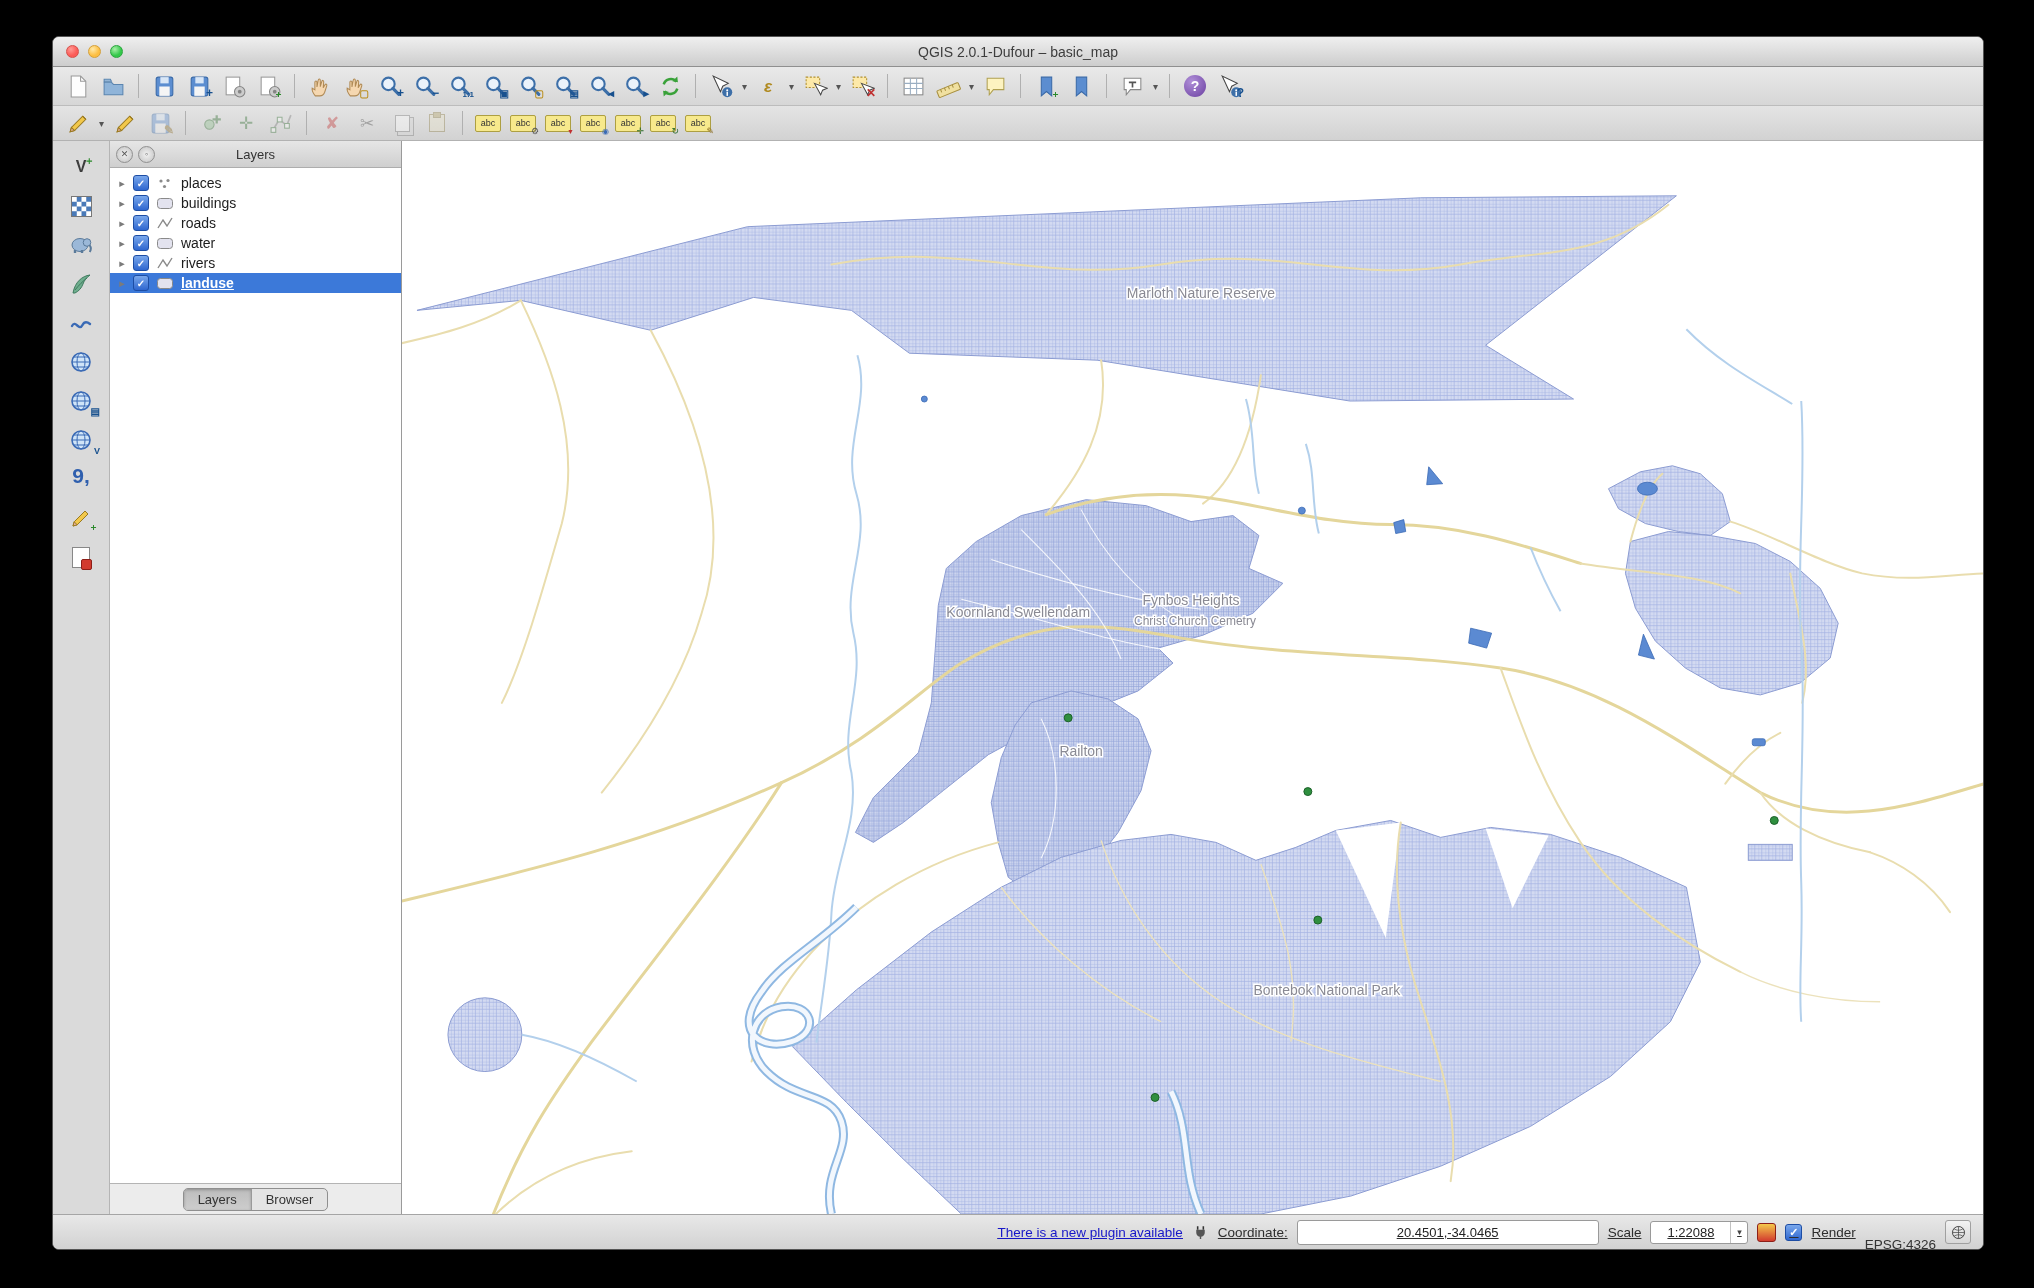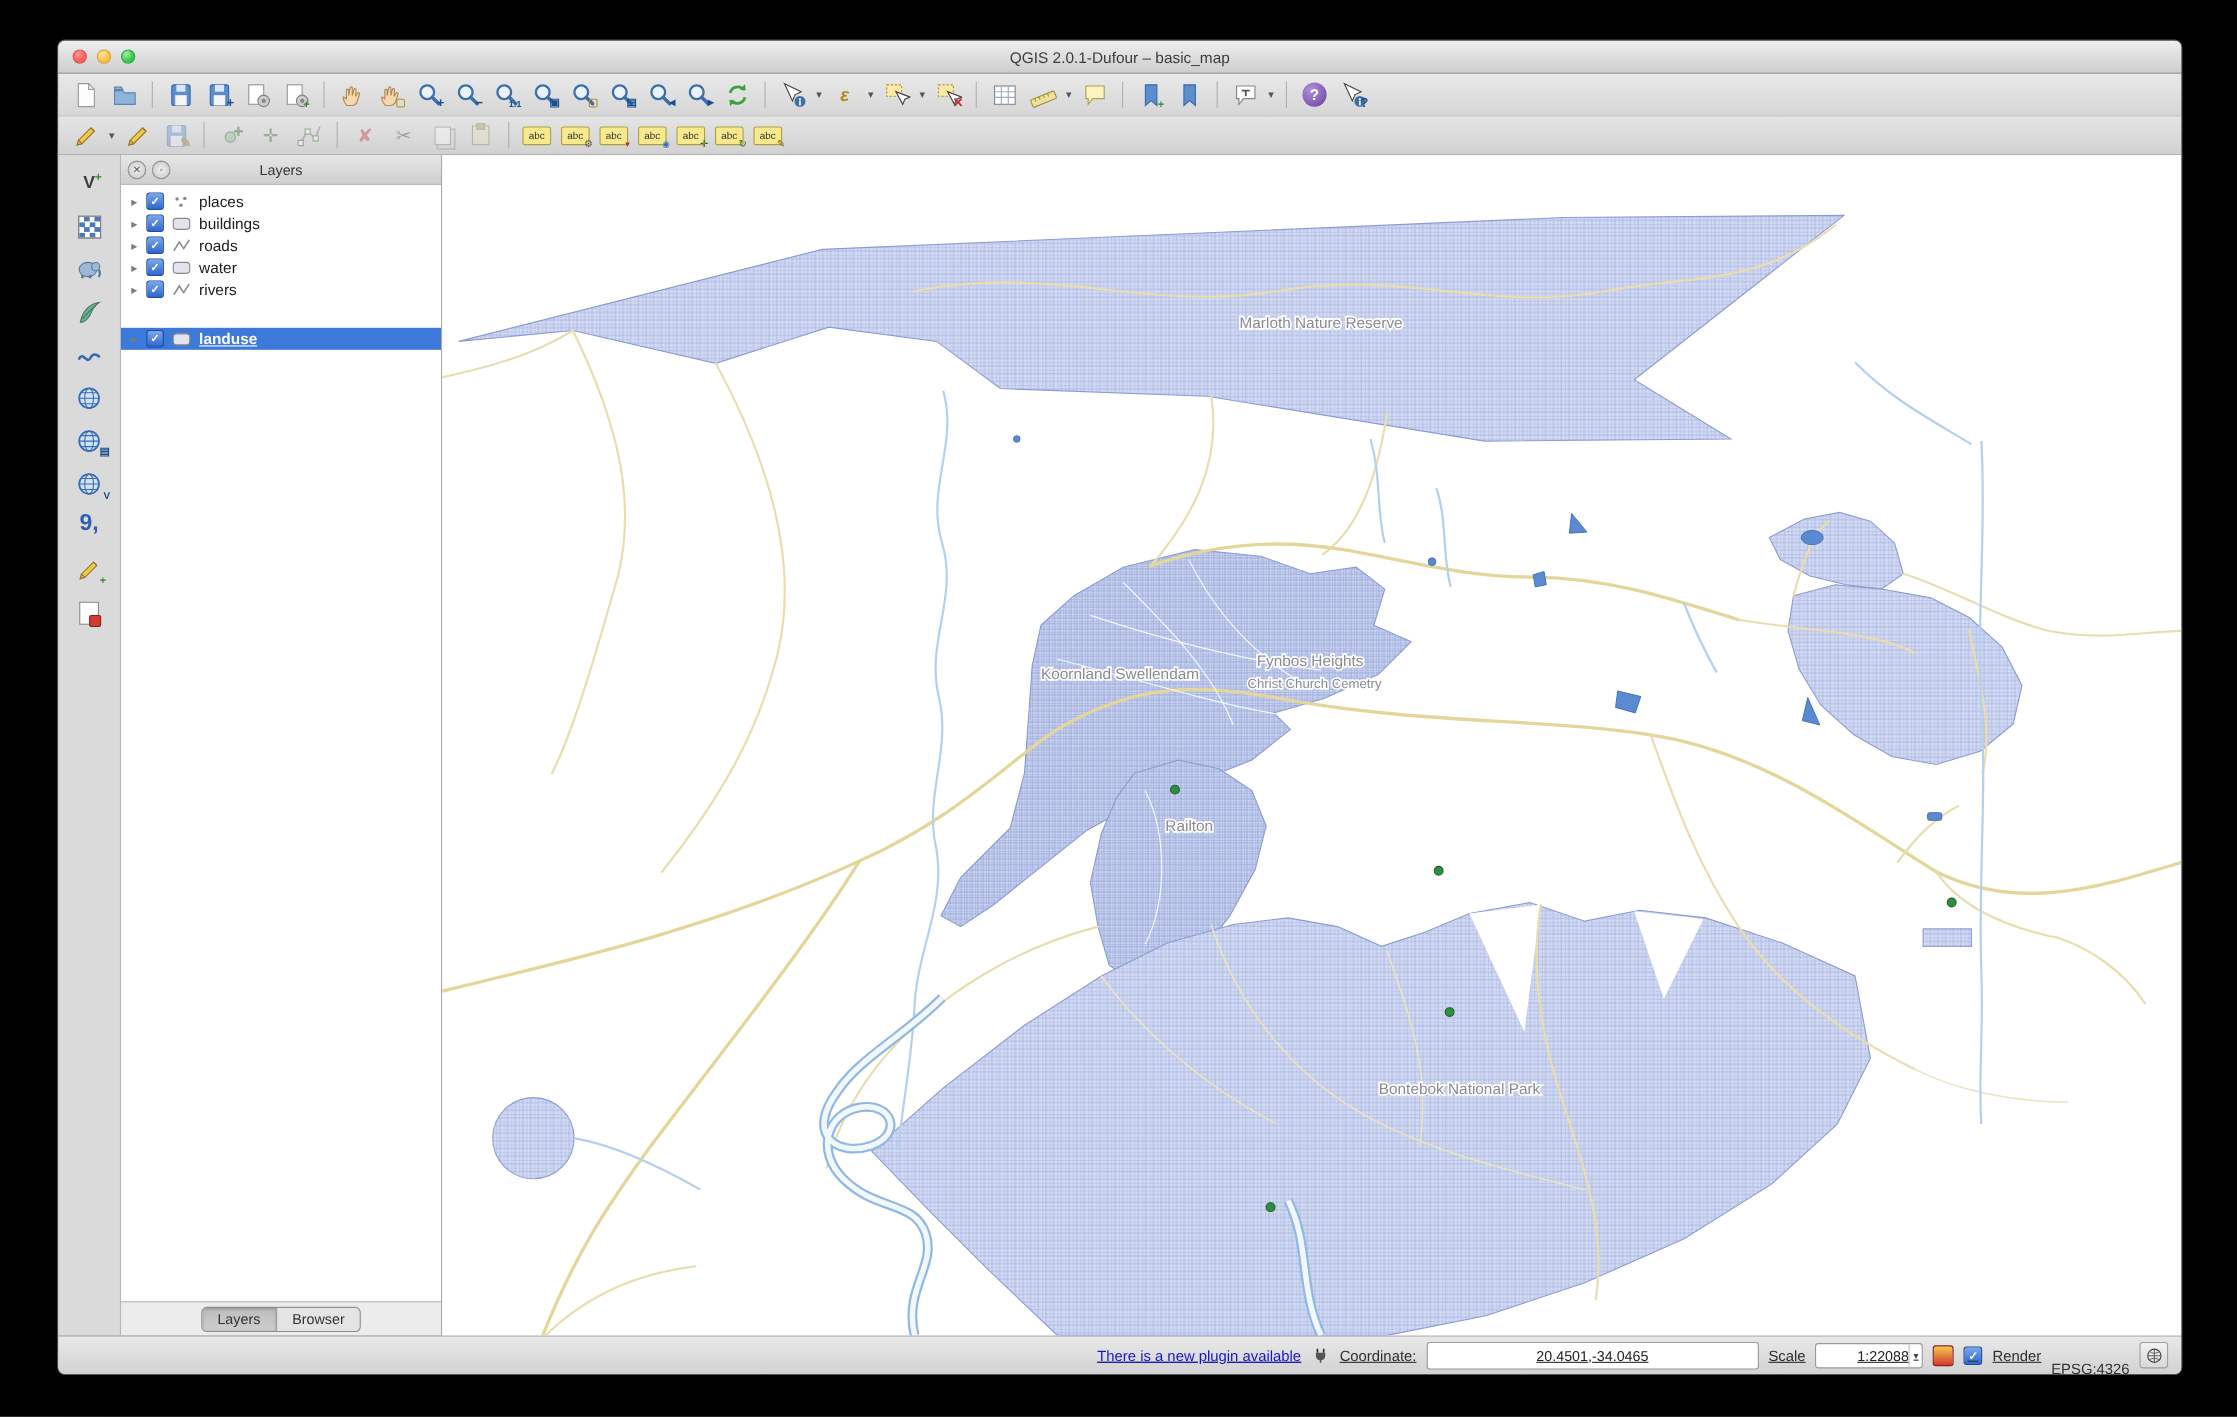--- a/index.html
+++ b/index.html
@@ -88,40 +88,40 @@
   .phb.dock::after{content:"◦";}
   .tree{flex:1 1 auto;background:#fff;padding-top:5px;overflow:hidden;}
   .trow{height:20px;display:flex;align-items:center;padding-left:7px;gap:6px;font-size:14px;color:#1c1c1c;text-align:center;}
   .trow .disc{width:10px;color:#7b7b7b;font-size:11px;}
   .trow .disc::after{content:"▸";}
   .mcb{width:14px;height:14px;flex:0 0 14px;border-radius:3px;background:linear-gradient(#7aa8ec,#2e66cf);
     border:1px solid #1d4da4;display:flex;align-items:center;justify-content:center;}
   .mcb::after{content:"✓";color:#fff;font-size:10px;font-weight:bold;}
   .licon{width:20px;height:14px;flex:0 0 20px;display:flex;align-items:center;justify-content:center;}
   .licon svg{width:18px;height:13px;}
-  .trow.selected{background:#3c79d9;margin-top:25px;}
+  .trow.selected{background:#3c79d9;}
   .trow.selected .tlabel{color:#fff;font-weight:bold;text-decoration:underline;}
   .panel-tabs{height:30px;flex:0 0 30px;background:#ececec;border-top:1px solid #b4b4b4;
     display:flex;align-items:center;justify-content:center;}
   .seg{display:flex;border:1px solid #8f8f8f;border-radius:5px;overflow:hidden;background:#e4e4e4;}
   .seg .tab{padding:3px 14px;font-size:13px;color:#333;}
   .seg .tab.active{background:linear-gradient(#bdbdbd,#cdcdcd);box-shadow:inset 0 1px 3px rgba(0,0,0,.25);}
   .seg .tab + .tab{border-left:1px solid #9a9a9a;}
   
   .map{flex:1 1 auto;background:#fff;position:relative;min-width:0;}
   .map svg{position:absolute;inset:0;width:100%;height:100%;}
   
   .statusbar{height:34px;flex:0 0 34px;background:linear-gradient(#e8e8e8,#d2d2d2);border-top:1px solid #a5a5a5;
     display:flex;align-items:center;padding:0 12px;font-size:13.5px;color:#2e2e2e;gap:9px;text-decoration:underline;}
   .plugin-link{margin-left:auto;color:#1717c8;text-decoration:underline;}
   .coordbox{width:296px;height:21px;border:1px solid #9a9a9a;border-radius:3px;background:#fff;
     text-align:center;font-size:13px;color:#222;font-family:"Liberation Sans",sans-serif;}
   .combo{width:96px;height:21px;border:1px solid #9a9a9a;border-radius:3px;background:#fff;
     display:flex;align-items:center;position:relative;}
-  .combo .cval{flex:1;padding-left:6px;font-size:13px;color:#222;margin-left:31px;}
+  .combo .cval{flex:1;padding-left:16px;font-size:13px;color:#222;}
   .combo .carr{width:16px;height:100%;display:flex;align-items:center;justify-content:center;border-left:1px solid #c2c2c2;}
   .combo .carr::after{content:"▾";font-size:9px;color:#444;}
   .scheck{width:15px;height:15px;border-radius:3px;background:linear-gradient(#7aa8ec,#2e66cf);border:1px solid #1d4da4;
     display:flex;align-items:center;justify-content:center;}
   .scheck::after{content:"✓";color:#fff;font-size:11px;font-weight:bold;}
   .crsbtn{width:24px;height:22px;border:1px solid #a0a0a0;border-radius:3px;background:linear-gradient(#f2f2f2,#d8d8d8);
     display:flex;align-items:center;justify-content:center;}
   .epsg{color:#333;margin-top:24px;}
   .stopicon{width:17px;height:17px;border-radius:3px;background:linear-gradient(#f4c84a,#d23b2f);border:1px solid #8d1f18;}
 </style>

